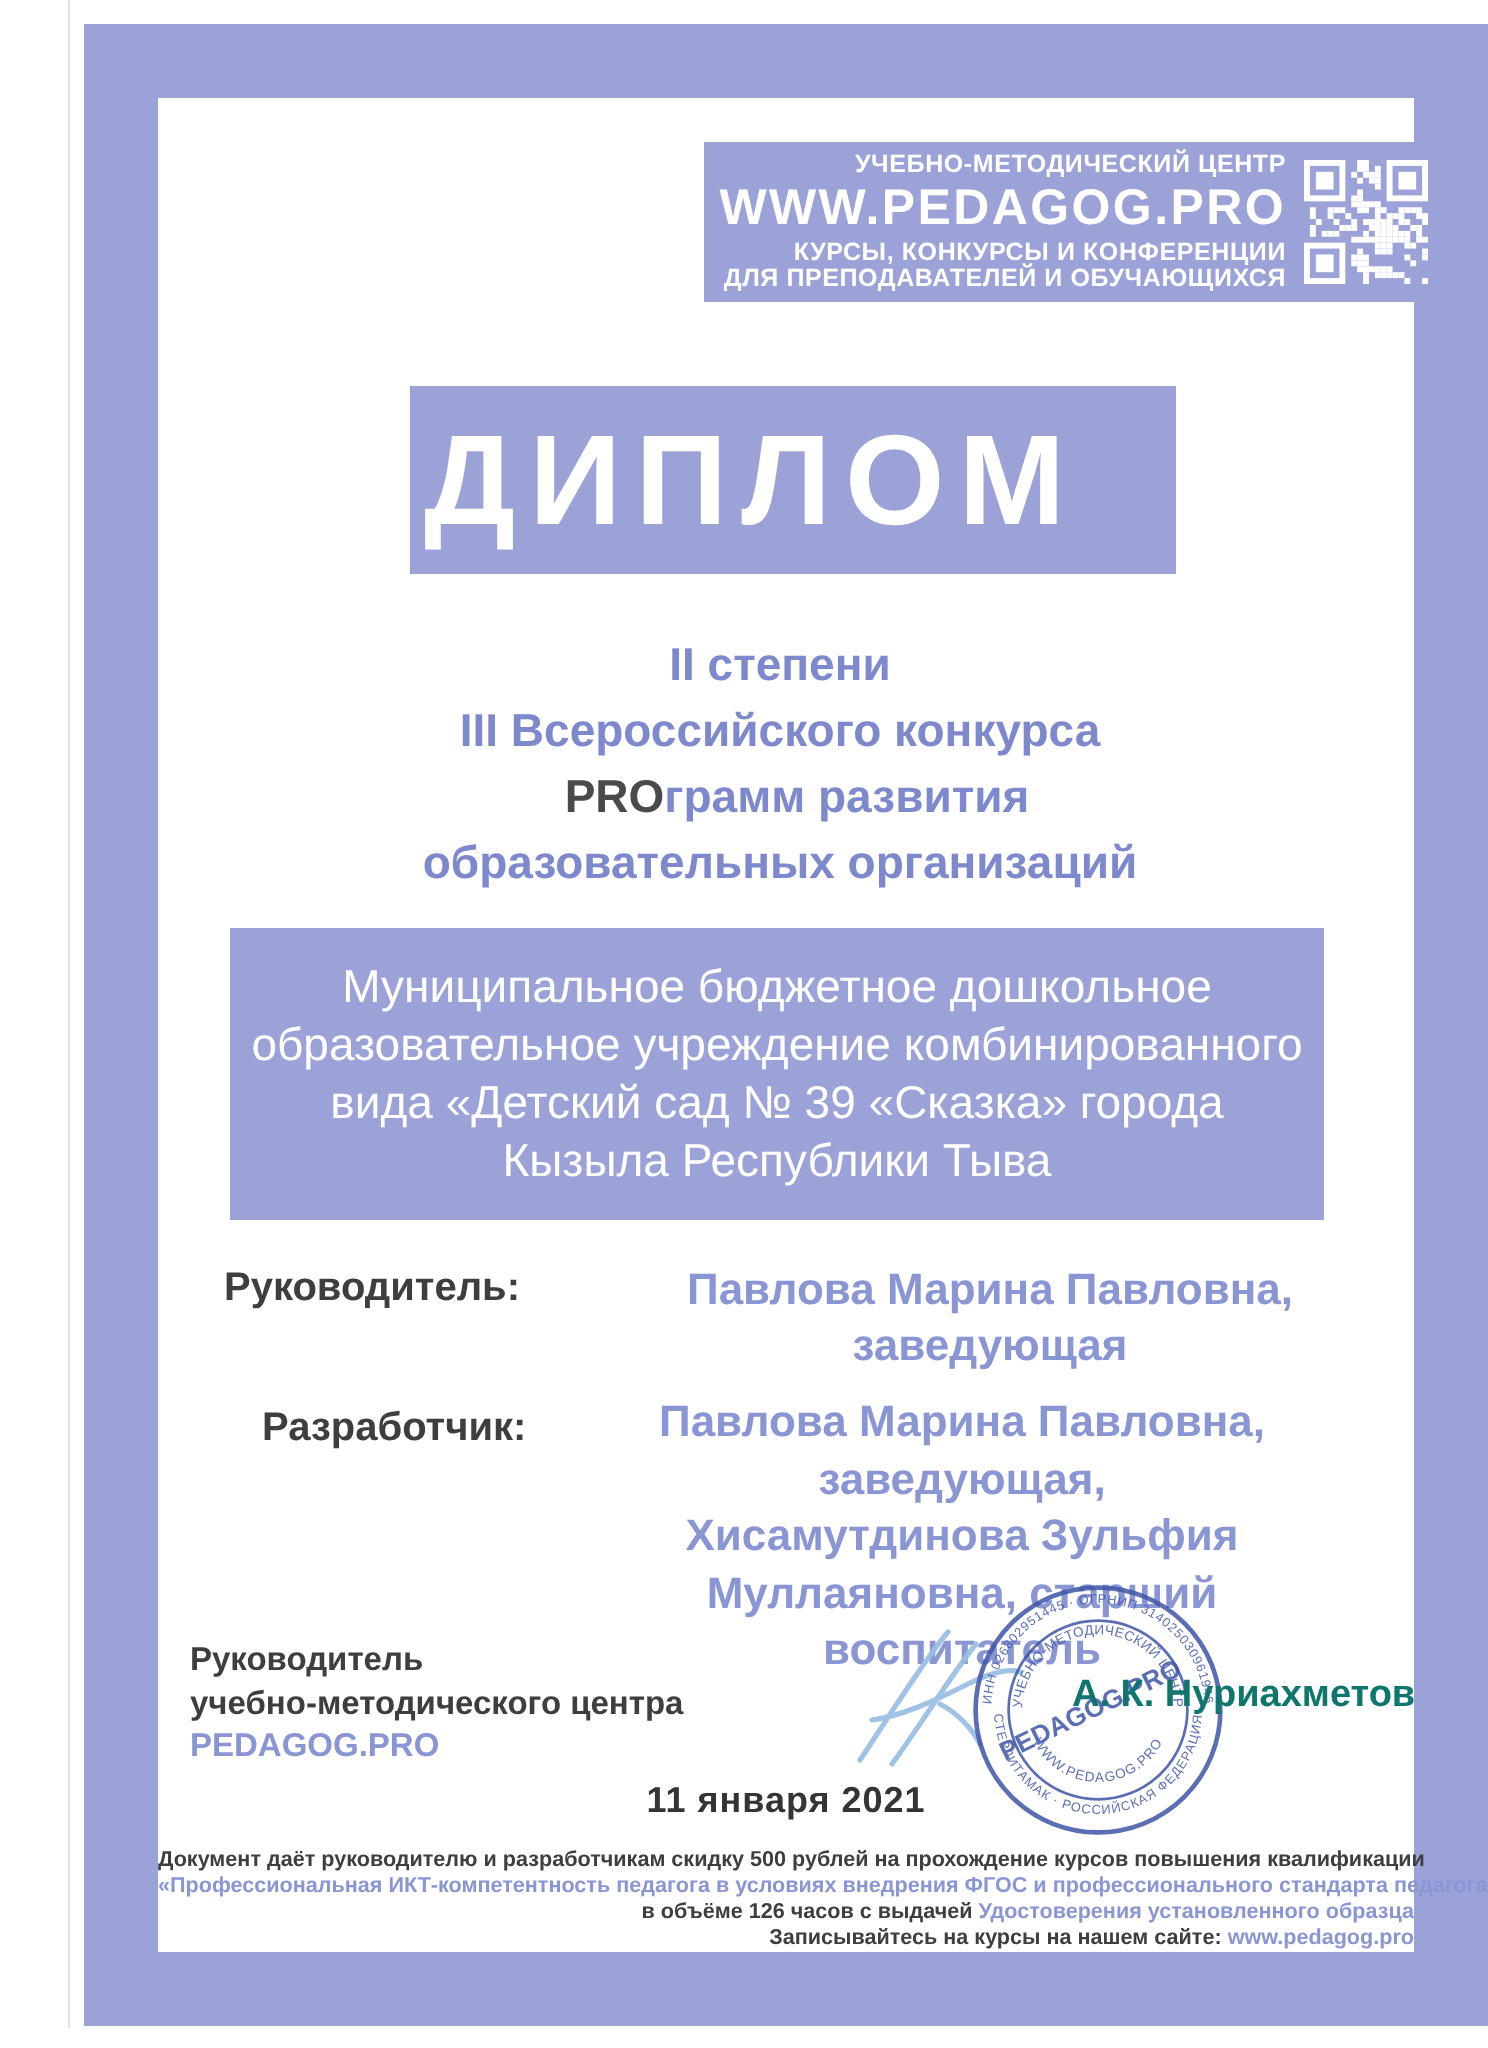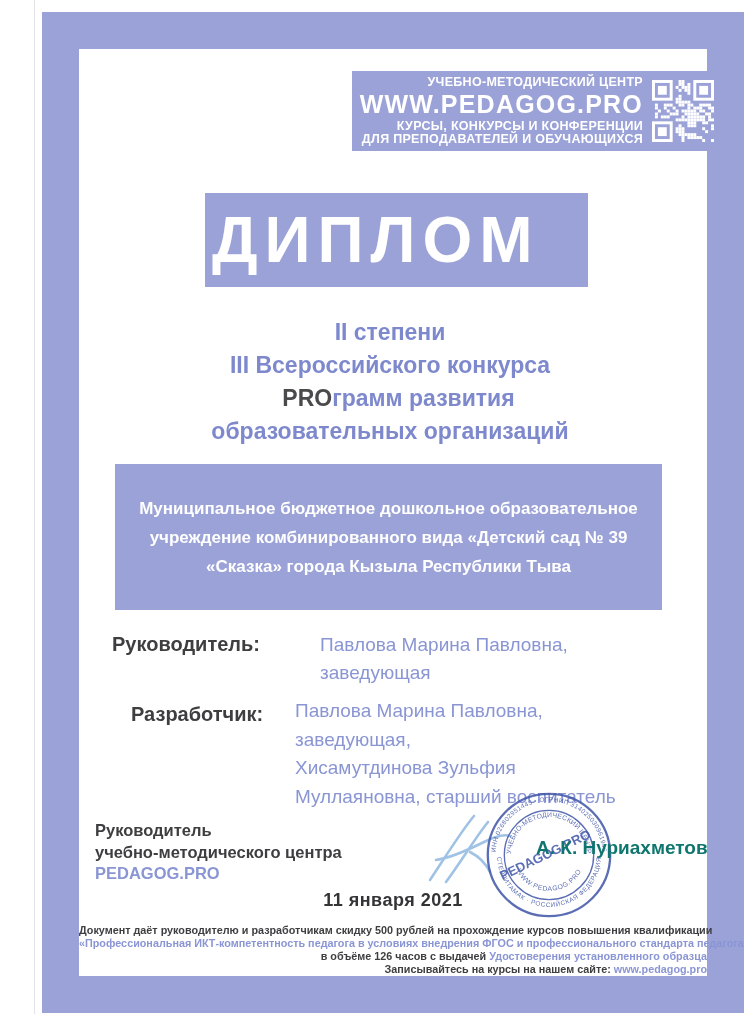--- a/index.html
+++ b/index.html
@@ -49,30 +49,30 @@
   .award .pro { color:#4a4a4c;margin-left:17px; }
 
   
   .org-banner {
     position:absolute; left:115px; top:464px; width:547px; height:146px;
     background:#9ba2d7;
     display:flex; align-items:center; justify-content:center;
     padding:10px 6px;
   }
   .org-text {
-    color:#ffffff; font-size:17px; font-weight:bold; line-height:29px; text-align:center;
+    color:#ffffff; font-size:23px; font-weight:normal; line-height:29px; text-align:center;
   }
 
   
   .role-label { position:absolute; color:#3e3e40; font-size:20px; font-weight:bold; }
   .role-label.r1 { left:112px; top:633px; }
   .role-label.r2 { left:131px; top:703px; }
   .role-value {
-    position:absolute; color:#8a95d4; font-size:19px; font-weight:normal;
-    white-space:pre-line; line-height:28px;
+    position:absolute; color:#8a95d4; font-size:22px; font-weight:bold;
+    text-align:center; white-space:pre-line; line-height:28px;
   }
   .role-value.v1 { left:320px; top:631px; width:350px; }
   .role-value.v2 { left:295px; top:697px; width:372px; line-height:28.5px; }
 
   
   .signatory {
     position:absolute; left:95px; top:820px;
     color:#3e3e40; font-size:16.5px; font-weight:bold; line-height:21.5px;
   }
   .signatory .org-name { color:#8a95d4; }

